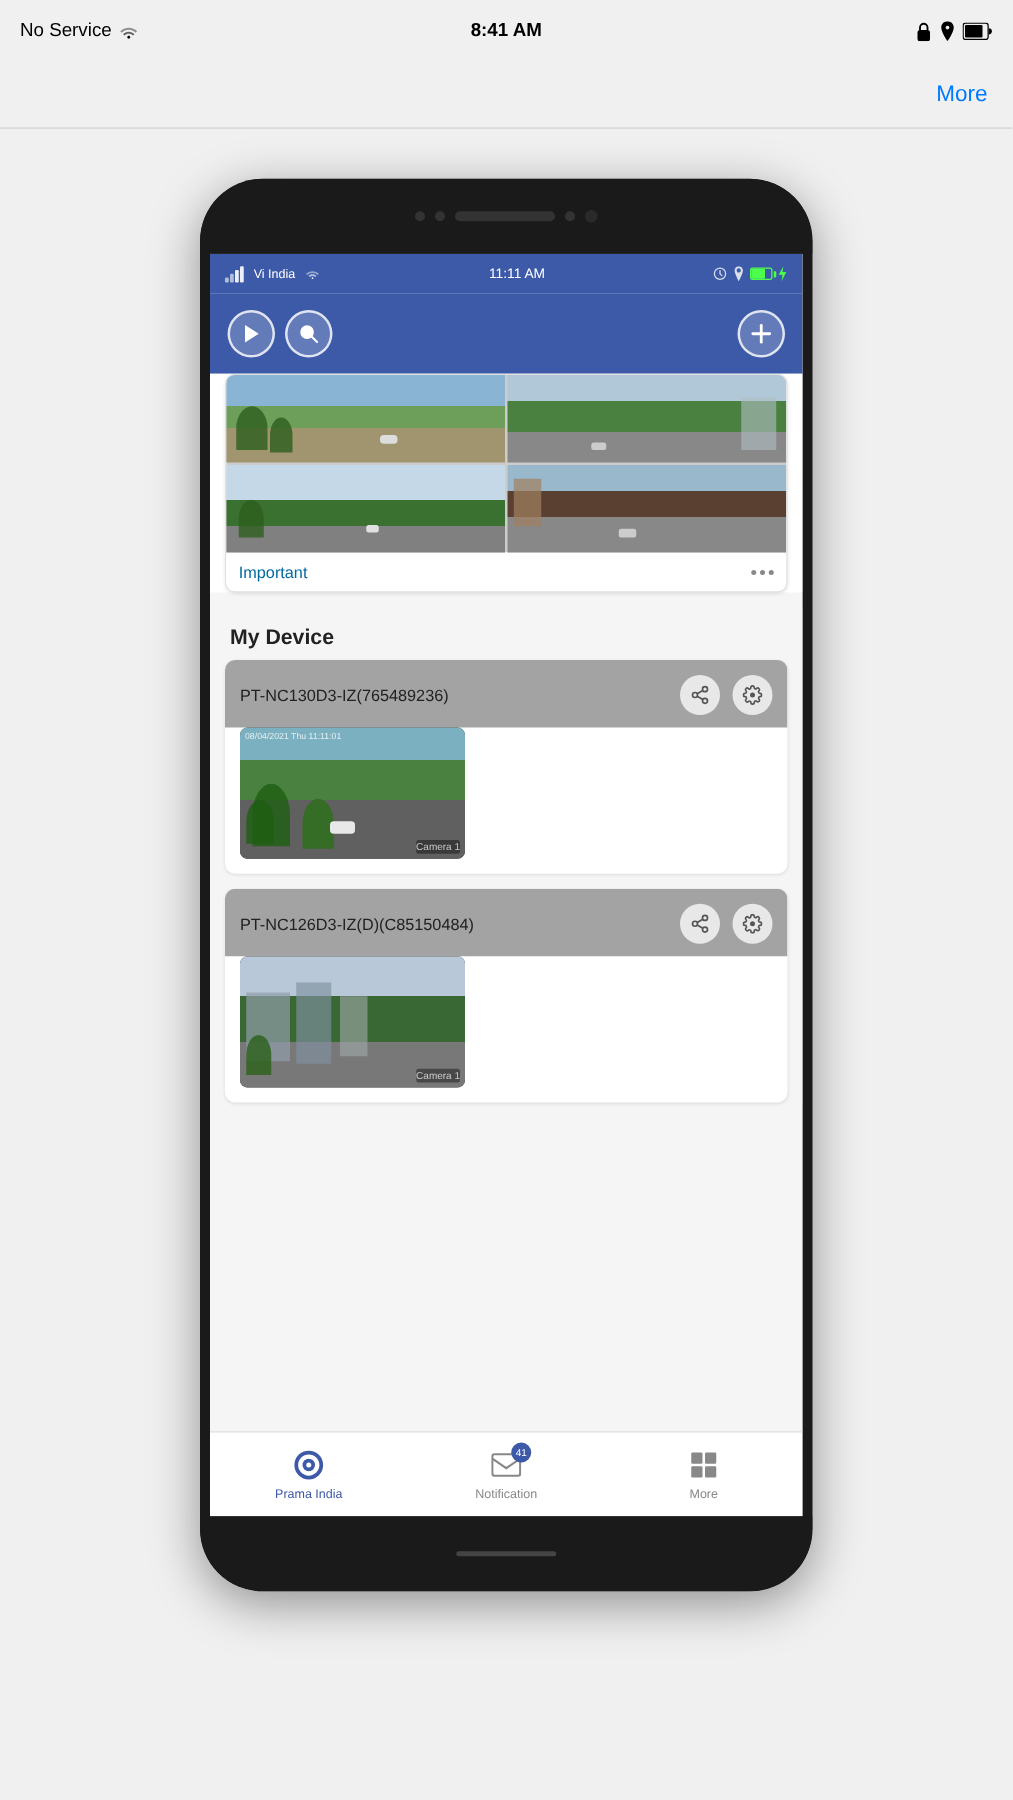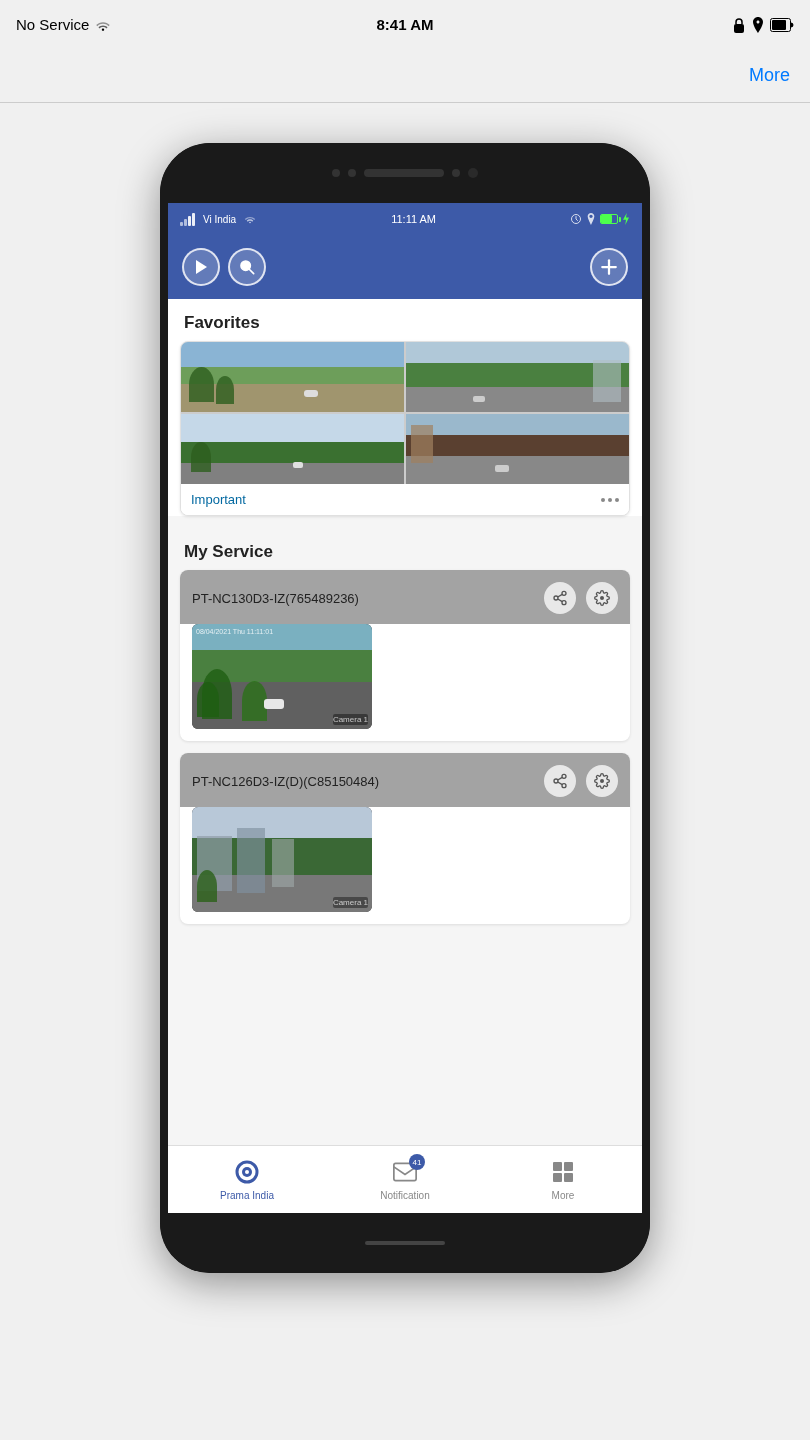--- a/index.html
+++ b/index.html
@@ -638,21 +638,20 @@
           <svg width="18" height="18" viewBox="0 0 24 24" fill="none">
             <line x1="12" y1="3" x2="12" y2="21" stroke="white" stroke-width="3" stroke-linecap="round"></line>
             <line x1="3" y1="12" x2="21" y2="12" stroke="white" stroke-width="3" stroke-linecap="round"></line>
           </svg>
         </div>
       </div>
 
       <div class="app-content">
 
         <div class="favorites-section">
-          <div class="section-title">Favorites</div>
           <div class="favorites-grid-card">
             <div class="favorites-grid">
               <div class="fav-thumb cctv-scene-1">
                 <div class="tree-overlay" style="width:25px;height:35px;left:8px;bottom:10px;"></div>
                 <div class="tree-overlay" style="width:18px;height:28px;left:35px;bottom:8px;"></div>
                 <div style="position:absolute;bottom:15px;left:55%;width:14px;height:7px;background:#ddd;border-radius:3px;"></div>
               </div>
               <div class="fav-thumb cctv-scene-2">
                 <div style="position:absolute;top:25%;right:8px;width:28px;height:42px;background:#b0bec5;opacity:0.6"></div>
                 <div style="position:absolute;bottom:10px;left:30%;width:12px;height:6px;background:#ccc;border-radius:2px;"></div>
@@ -671,21 +670,21 @@
               <div class="more-dots">
                 <div class="dot-sm"></div>
                 <div class="dot-sm"></div>
                 <div class="dot-sm"></div>
               </div>
             </div>
           </div>
         </div>
 
         <div class="device-section">
-          <div class="section-title">My Service</div>
+          <div class="section-title">My Device</div>
 
           <div class="device-card">
             <div class="device-card-header">
               <span class="device-name">PT-NC130D3-IZ(765489236)</span>
               <div class="device-header-icons">
                 <div class="device-icon-btn">
                   <svg width="16" height="16" viewBox="0 0 24 24" fill="none">
                     <circle cx="18" cy="5" r="3" stroke="#555" stroke-width="2"></circle>
                     <circle cx="6" cy="12" r="3" stroke="#555" stroke-width="2"></circle>
                     <circle cx="18" cy="19" r="3" stroke="#555" stroke-width="2"></circle>

